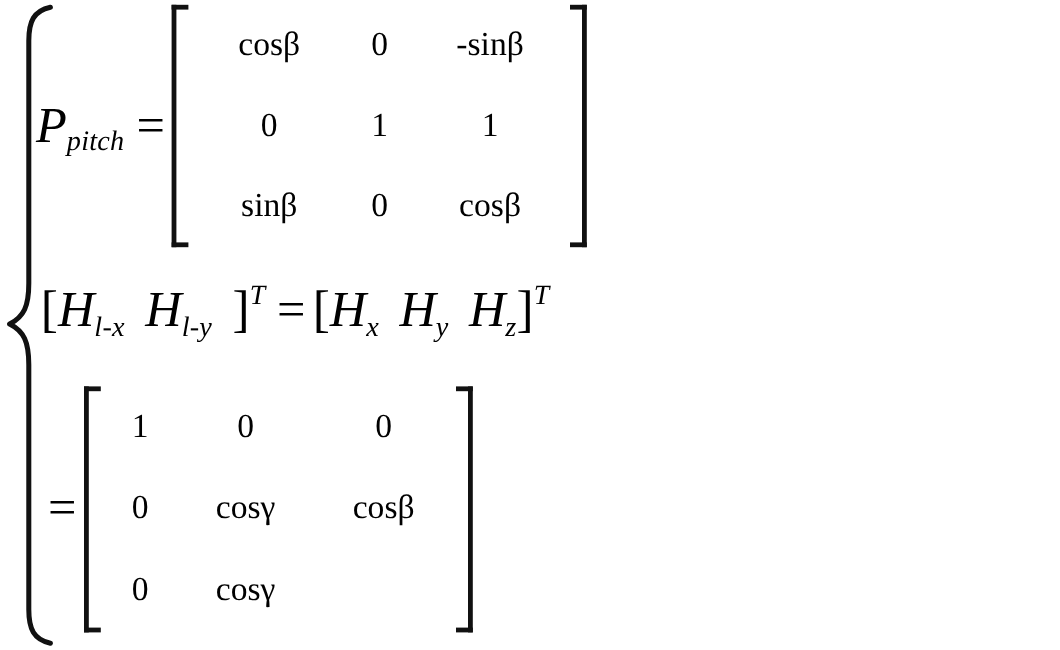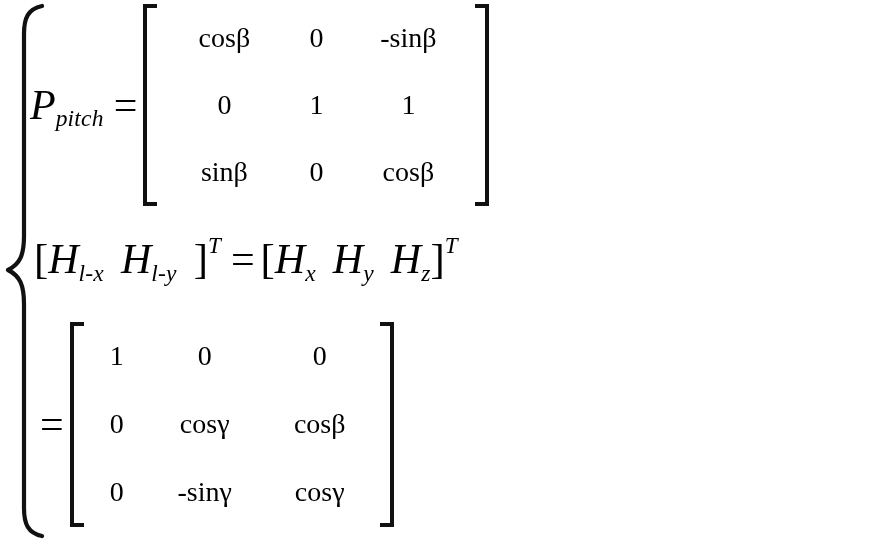--- a/index.html
+++ b/index.html
@@ -255,21 +255,20 @@
       <span class="matrix-grid">
         <span class="mcell mathup">1</span>
         <span class="mcell mathup">0</span>
         <span class="mcell mathup">0</span>
 
         <span class="mcell mathup">0</span>
         <span class="mcell mathup">cosγ</span>
         <span class="mcell mathup">cosβ</span>
 
         <span class="mcell mathup">0</span>
-        <span class="mcell mathup">-sinγ</span>
         <span class="mcell mathup">cosγ</span>
       </span>
       <span class="bracket bracket-right">
           <i></i>
         </span>
     </span>
   </div>
 
 </div>
 

